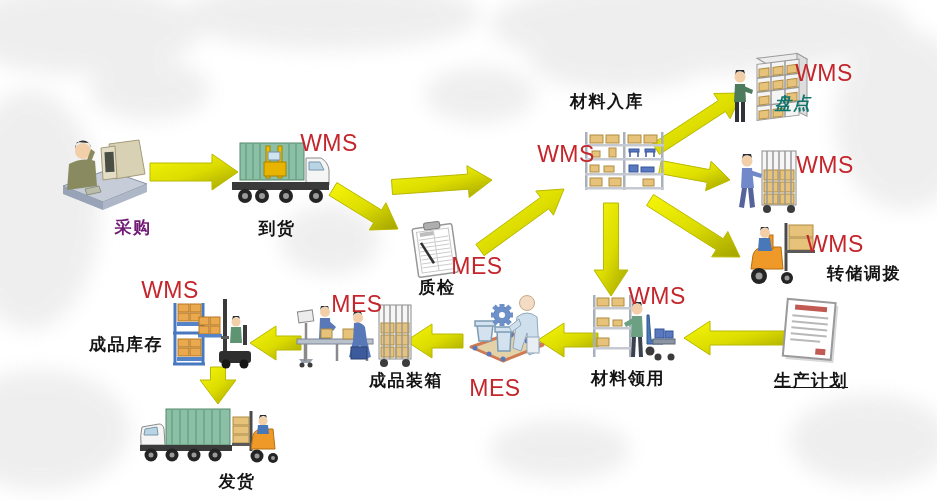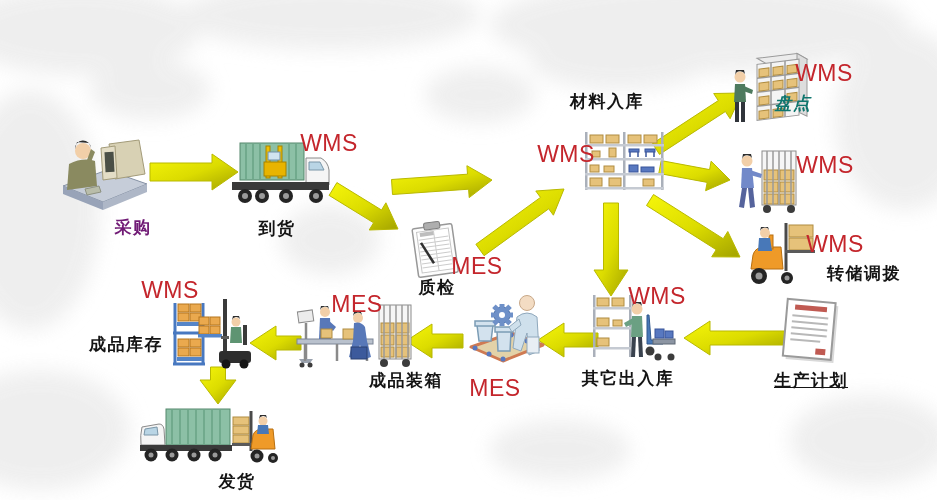--- a/index.html
+++ b/index.html
@@ -444,21 +444,21 @@
   <div class="tag" style="left: 477px; top: 253px; color: rgb(196, 38, 44);">MES</div>
   <div class="zh" style="left: 607px; top: 90px; color: rgb(20, 20, 20);">材料入库</div>
   <div class="tag" style="left: 566px; top: 141px; color: rgb(196, 38, 44);">WMS</div>
   <div class="tag" style="left: 824px; top: 60px; color: rgb(196, 38, 44);">WMS</div>
   <div class="zh" style="left: 793px; top: 92px; color: #0f766e; font-style: italic;">盘点</div>
   <div class="tag" style="left: 825px; top: 152px; color: rgb(196, 38, 44);">WMS</div>
   <div class="tag" style="left: 835px; top: 231px; color: rgb(196, 38, 44);">WMS</div>
   <div class="zh" style="left: 856px; top: 262px; color: rgb(20, 20, 20); margin-left: 8px;">转储调拨</div>
   <div class="zh" style="left: 811px; top: 369px; color: rgb(20, 20, 20); text-decoration: underline;">生产计划</div>
   <div class="tag" style="left: 657px; top: 283px; color: rgb(196, 38, 44);">WMS</div>
-  <div class="zh" style="left: 628px; top: 367px; color: rgb(20, 20, 20);">其它出入库</div>
+  <div class="zh" style="left: 628px; top: 367px; color: rgb(20, 20, 20);">材料领用</div>
   <div class="tag" style="left: 495px; top: 375px; color: rgb(196, 38, 44);">MES</div>
   <div class="tag" style="left: 357px; top: 291px; color: rgb(196, 38, 44);">MES</div>
   <div class="zh" style="left: 360px; top: 369px; color: rgb(20, 20, 20); margin-left: 46px;">成品装箱</div>
   <div class="tag" style="left: 170px; top: 277px; color: rgb(196, 38, 44);">WMS</div>
   <div class="zh" style="left: 126px; top: 333px; color: rgb(20, 20, 20);">成品库存</div>
   <div class="zh" style="left: 193px; top: 470px; color: rgb(20, 20, 20); margin-left: 44px;">发货</div>
 
 </div>
 
 </body></html>

